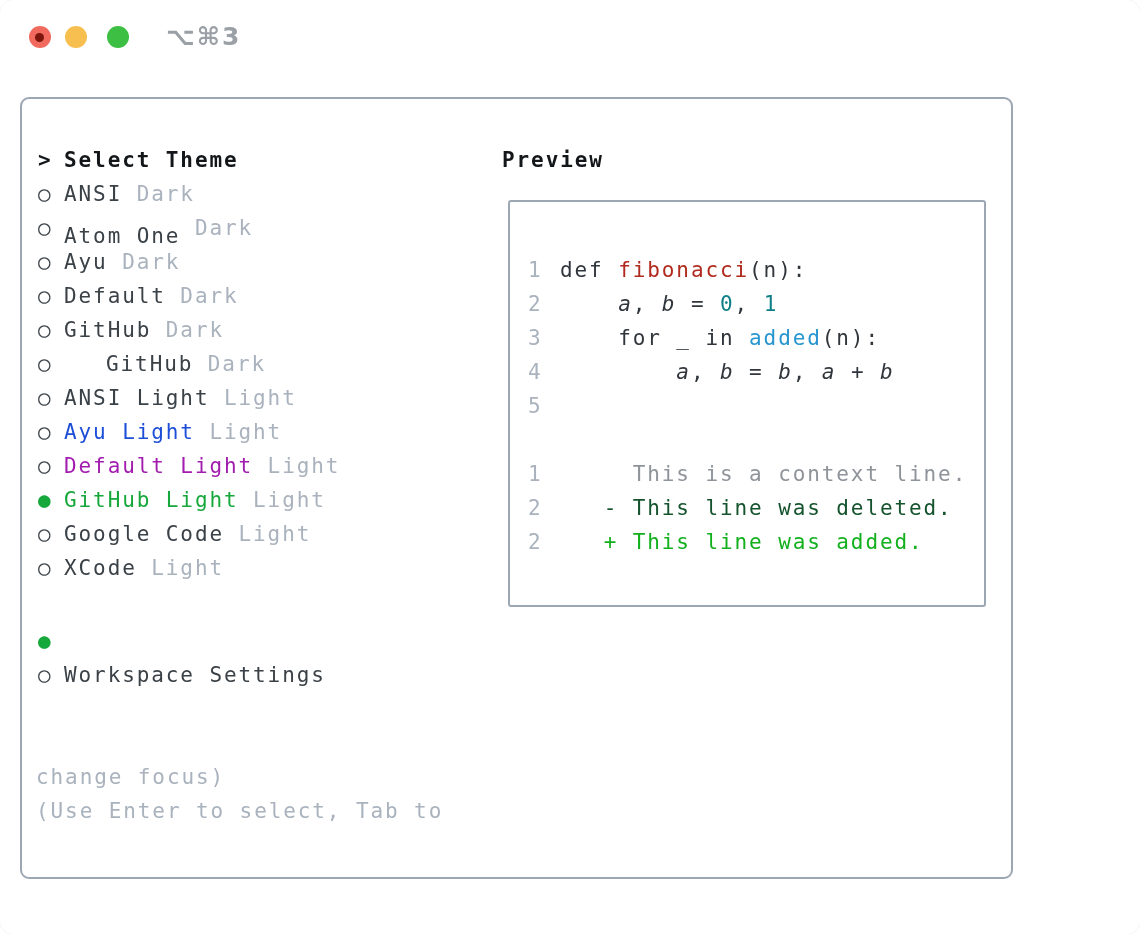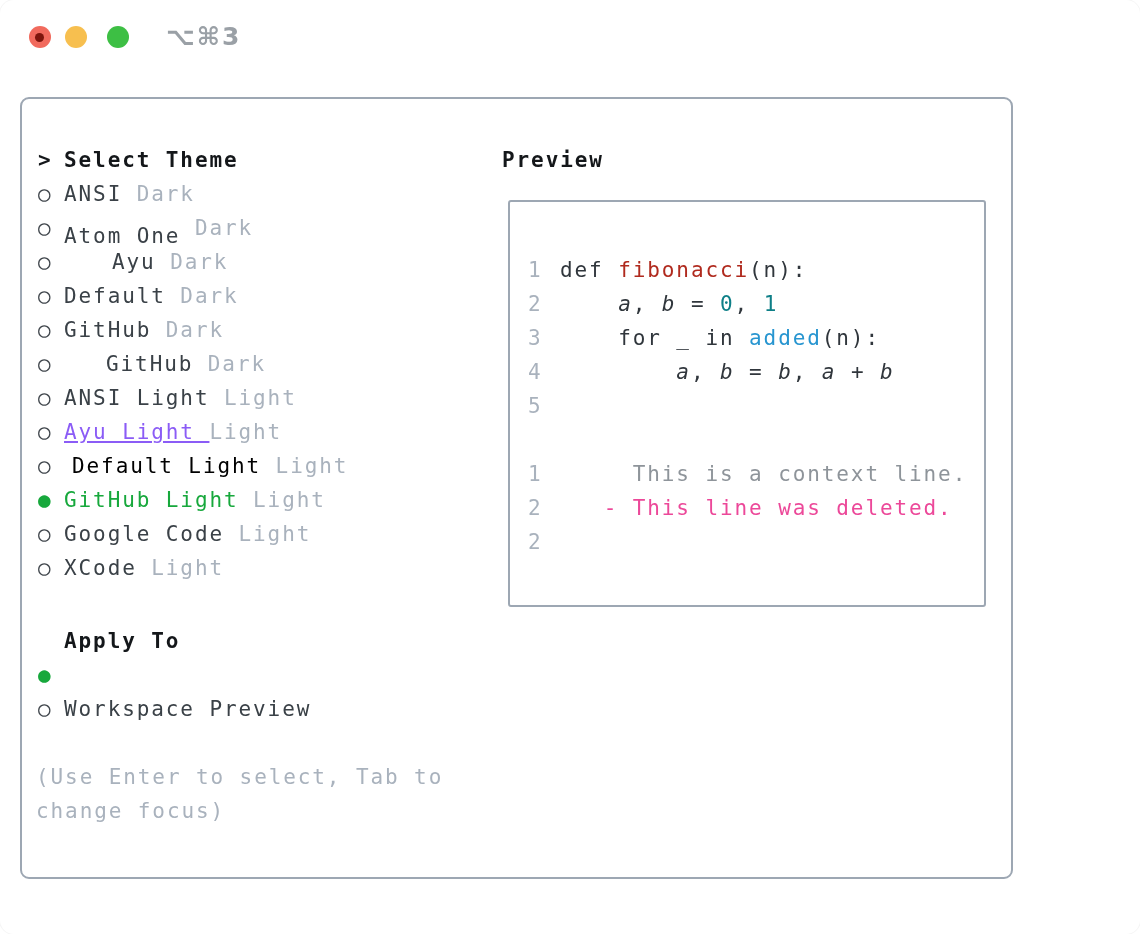--- a/index.html
+++ b/index.html
@@ -61,46 +61,43 @@
 
 <div class="panel" style="border-color: rgb(157, 167, 179);"></div>
 
 <div class="theme-block">
   <div class="row hdr" id="theme-header" style="color: rgb(20, 23, 26);">
     <span class="mk">&gt;</span><span>Select Theme</span>
   </div>
   <div id="theme-list">
       <div class="row"><span class="mk" style="color: rgb(65, 71, 77);">○</span><span style="color: rgb(58, 65, 71);">ANSI </span><span style="color: rgb(169, 178, 189);">Dark</span></div>
       <div class="row"><span class="mk" style="color: rgb(65, 71, 77);">○</span><span style="color: rgb(58, 65, 71); margin-top: 8px;">Atom One </span><span style="color: rgb(169, 178, 189);">Dark</span></div>
-      <div class="row"><span class="mk" style="color: rgb(65, 71, 77);">○</span><span style="color: rgb(58, 65, 71); margin-left: 48px;">Ayu </span><span style="color: rgb(169, 178, 189);">Dark</span></div>
+      <div class="row"><span class="mk" style="color: rgb(65, 71, 77);">○</span><span style="color: rgb(58, 65, 71);">Ayu </span><span style="color: rgb(169, 178, 189);">Dark</span></div>
       <div class="row"><span class="mk" style="color: rgb(65, 71, 77);">○</span><span style="color: rgb(58, 65, 71);">Default </span><span style="color: rgb(169, 178, 189);">Dark</span></div>
       <div class="row"><span class="mk" style="color: rgb(65, 71, 77);">○</span><span style="color: rgb(58, 65, 71);">GitHub </span><span style="color: rgb(169, 178, 189);">Dark</span></div>
       <div class="row"><span class="mk" style="color: rgb(65, 71, 77);">○</span><span style="color: rgb(58, 65, 71); margin-left: 42px;">GitHub </span><span style="color: rgb(169, 178, 189);">Dark</span></div>
       <div class="row"><span class="mk" style="color: rgb(65, 71, 77);">○</span><span style="color: rgb(58, 65, 71);">ANSI Light </span><span style="color: rgb(169, 178, 189);">Light</span></div>
-      <div class="row"><span class="mk" style="color: rgb(65, 71, 77);">○</span><span style="color: #8b5cf6; text-decoration: underline;">Ayu Light </span><span style="color: rgb(169, 178, 189);">Light</span></div>
-      <div class="row"><span class="mk" style="color: rgb(65, 71, 77);">○</span><span style="color: #000000; margin-left: 8px;">Default Light </span><span style="color: rgb(169, 178, 189);">Light</span></div>
+      <div class="row"><span class="mk" style="color: rgb(65, 71, 77);">○</span><span style="color: #1d4ed8;">Ayu Light </span><span style="color: rgb(169, 178, 189);">Light</span></div>
+      <div class="row"><span class="mk" style="color: rgb(65, 71, 77);">○</span><span style="color: #a21caf;">Default Light </span><span style="color: rgb(169, 178, 189);">Light</span></div>
       <div class="row"><span class="mk" style="color: rgb(23, 168, 60);">●</span><span style="color: rgb(23, 168, 60);">GitHub Light </span><span style="color: rgb(169, 178, 189);">Light</span></div>
       <div class="row"><span class="mk" style="color: rgb(65, 71, 77);">○</span><span style="color: rgb(58, 65, 71);">Google Code </span><span style="color: rgb(169, 178, 189);">Light</span></div>
       <div class="row"><span class="mk" style="color: rgb(65, 71, 77);">○</span><span style="color: rgb(58, 65, 71);">XCode </span><span style="color: rgb(169, 178, 189);">Light</span></div>
     </div>
 </div>
 
 <div class="apply-block">
-  <div class="row hdr" style="color: rgb(20, 23, 26);">
-    <span class="mk"> </span><span id="apply-title">Apply To</span>
-  </div>
   <div id="apply-list">
       <div class="row"><span class="mk" style="color: rgb(23, 168, 60);">●</span></div>
-      <div class="row"><span class="mk" style="color: rgb(65, 71, 77);">○</span><span style="color: rgb(58, 65, 71);">Workspace Preview</span></div>
+      <div class="row"><span class="mk" style="color: rgb(65, 71, 77);">○</span><span style="color: rgb(58, 65, 71);">Workspace Settings</span></div>
     </div>
 </div>
 
 <div class="hint-block" id="hint" style="color: rgb(169, 178, 189);">
+  <div>change focus)</div>
   <div>(Use Enter to select, Tab to</div>
-  <div>change focus)</div>
 </div>
 
 <div class="preview-title" id="preview-title" style="color: rgb(20, 23, 26);">Preview</div>
 <div class="preview-box" style="border-color: rgb(157, 167, 179);">
   <div class="code-lines" id="code-lines">
       <div class="cl">
         <span class="ln" style="color: rgb(169, 178, 189);">1</span>
         <pre class="ct"><span style="color: rgb(48, 54, 60);">def </span><span style="color: rgb(176, 42, 30);">fibonacci</span><span style="color: rgb(48, 54, 60);">(n):</span></pre>
       </div>
       <div class="cl">
@@ -121,19 +118,20 @@
       <div class="cl">
         <span class="ln" style="color: rgb(169, 178, 189);"></span>
         <pre class="ct"></pre>
       </div>
       <div class="cl">
         <span class="ln" style="color: rgb(169, 178, 189);">1</span>
         <pre class="ct"><span style="color: rgb(142, 148, 154);">     This is a context line.</span></pre>
       </div>
       <div class="cl">
         <span class="ln" style="color: rgb(169, 178, 189);">2</span>
-        <pre class="ct"><span style="color: #ec4899;">   - This line was deleted.</span></pre>
+        <pre class="ct"><span style="color: #14532d;">   - This line was deleted.</span></pre>
       </div>
       <div class="cl">
         <span class="ln" style="color: rgb(169, 178, 189);">2</span>
+        <pre class="ct"><span style="color: rgb(19, 176, 30);">   + This line was added.</span></pre>
       </div>
     </div>
 </div>
 
 </body></html>

